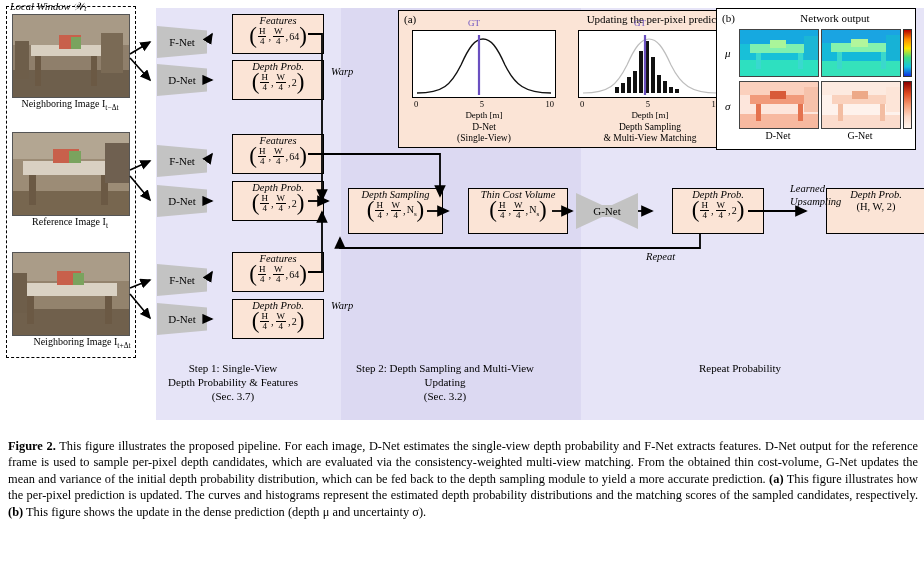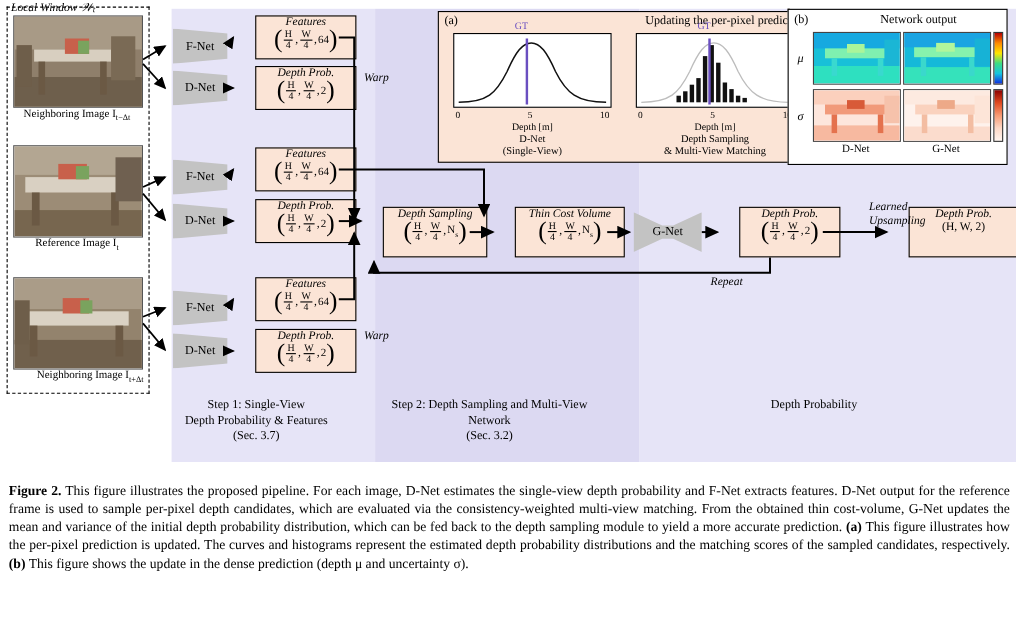--- a/index.html
+++ b/index.html
@@ -331,25 +331,25 @@
   <div class="lbl-i" style="left:646px;top:251px;">Repeat</div>
   <div class="lbl-i" style="left:790px;top:183px;width:60px;text-align:left;line-height:1.2;">Learned<br>Upsampling</div>
 
   <div class="step" style="left:142px;top:362px;width:182px;">
     <div>Step 1: Single-View</div>
     <div>Depth Probability &amp; Features</div>
     <div>(Sec. 3.7)</div>
   </div>
   <div class="step" style="left:327px;top:362px;width:236px;">
     <div>Step 2: Depth Sampling and Multi-View</div>
-    <div>Network</div>
+    <div>Updating</div>
     <div>(Sec. 3.2)</div>
   </div>
   <div class="step" style="left:610px;top:362px;width:260px;">
-    <div>Depth Probability</div>
+    <div>Repeat Probability</div>
   </div>
 
   <div class="panel" style="left:398px;top:10px;width:510px;height:138px;"></div>
   <div style="position:absolute;left:404px;top:13px;font-size:11px;">(a)</div>
   <div class="panel-title" style="position:absolute;left:430px;top:13px;width:460px;">Updating the per-pixel prediction</div>
 
   <div class="plot" style="left:412px;top:30px;width:144px;height:68px;">
     <svg width="142" height="66" viewBox="0 0 142 66">
       <path d="M4,62 C30,62 38,54 48,34 C56,16 62,8 70,8 C78,8 84,16 92,34 C102,54 112,62 138,62" fill="none" stroke="#111" stroke-width="1.4"></path>
       <line x1="66" y1="4" x2="66" y2="64" stroke="#6a4fc0" stroke-width="2.2"></line>

